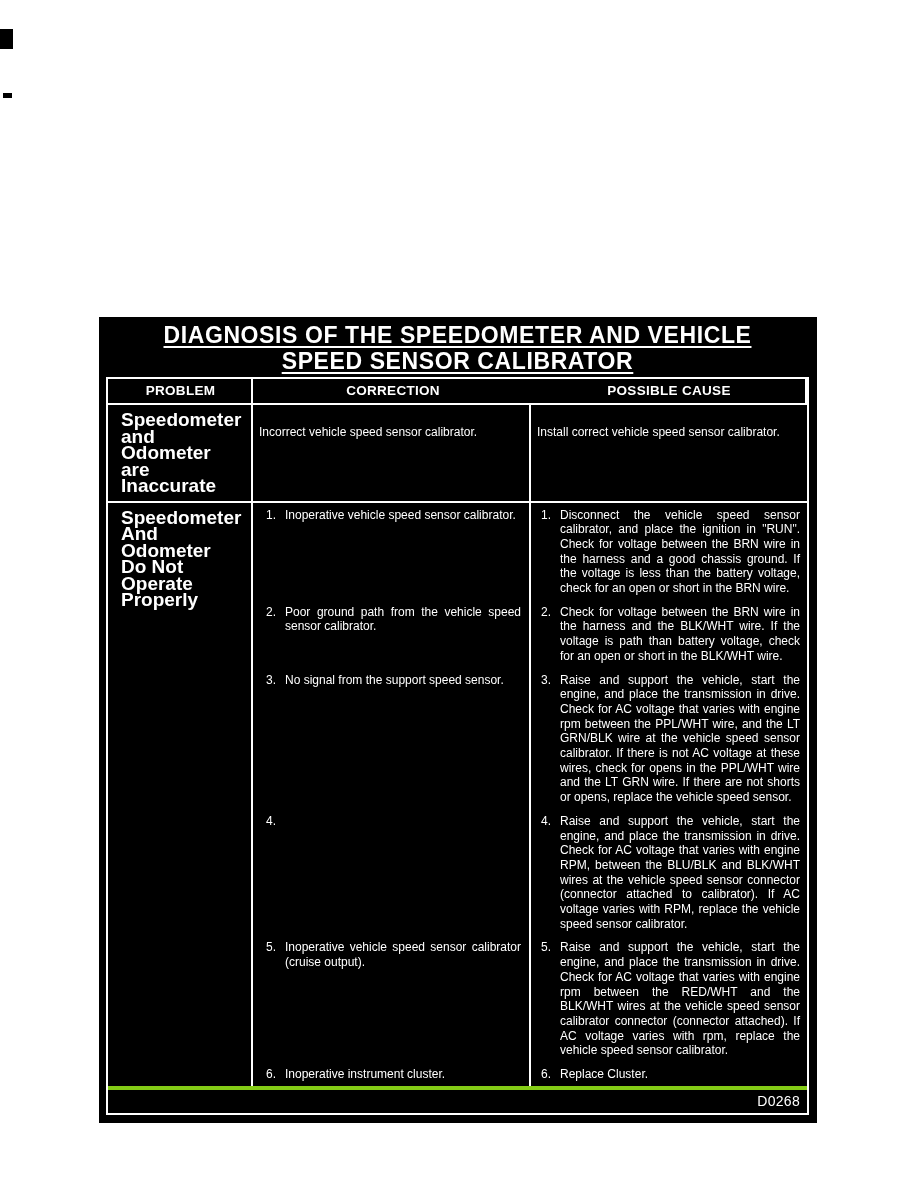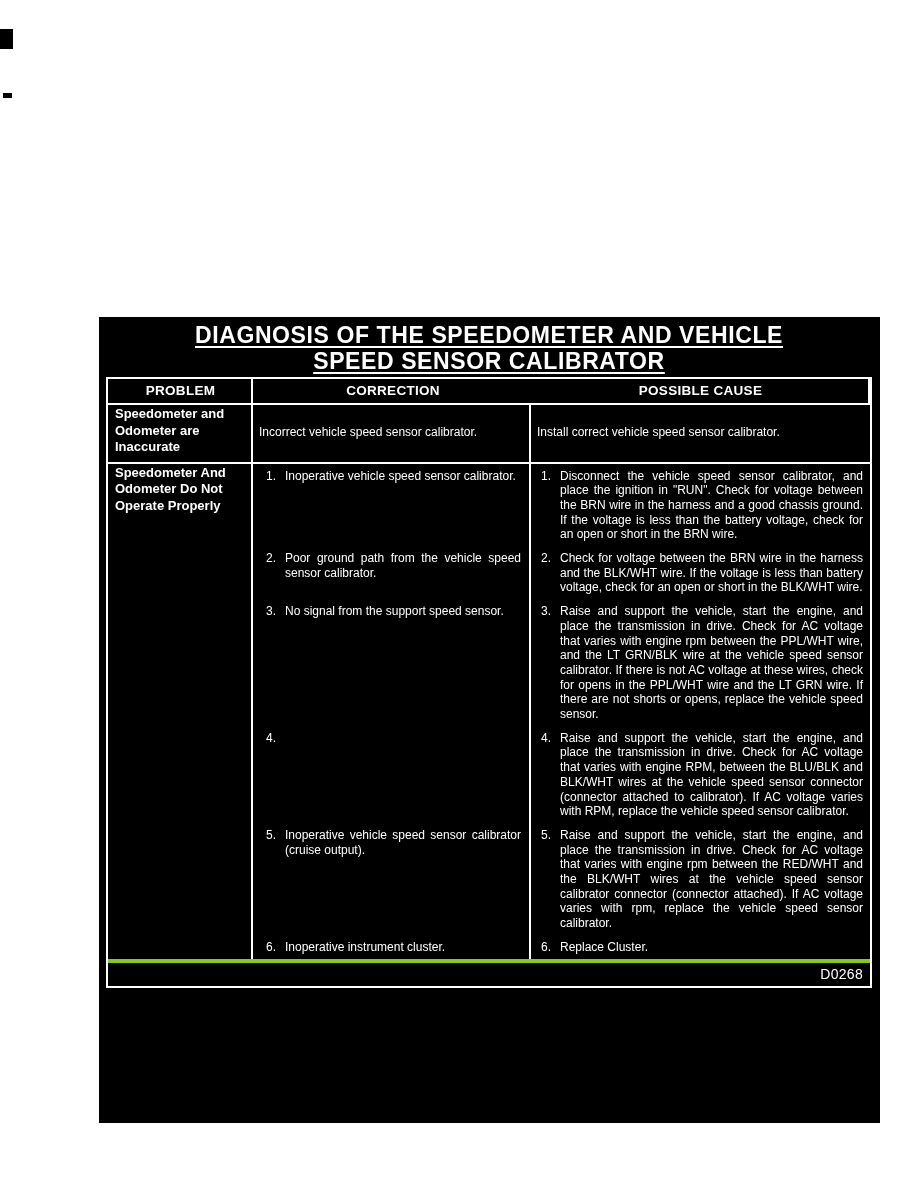--- a/index.html
+++ b/index.html
@@ -8,41 +8,42 @@
     width: 918px; height: 1188px; position: relative;
     font-family: "Liberation Sans", sans-serif;
     overflow: hidden;
   }
   
   .artifact { position: absolute; background: #000; }
   .a1 { left: 0; top: 29px; width: 13px; height: 20px; }
   .a2 { left: 3px; top: 93px; width: 9px; height: 5px; }
 
   .chart {
-    position: absolute; left: 99px; top: 317px; width: 781px; min-height: 806px;
+    position: absolute; left: 99px; top: 317px; width: 718px; min-height: 806px;
     background: #000; color: #fff; padding: 4px 8px 6px 7px;
   }
   .title {
     text-align: center; font-weight: bold; font-size: 23px; line-height: 26px;
     letter-spacing: 0.6px; margin: 1px 0 3px 0;
     text-decoration: underline; text-decoration-thickness: 2px; text-underline-offset: 3px;
   }
   .tbl { border: 2px solid #fff; }
   .grid3 { display: grid; grid-template-columns: 145px 278px 1fr; }
   .hrow { border-bottom: 2px solid #fff; }
   .hcell {
     text-align: center; font-weight: bold; font-size: 13.5px;
     padding: 4px 0 5px 2px; letter-spacing: 0.3px;
   }
   .bdr { border-right: 2px solid #fff; }
 
   .row1 { border-bottom: 2px solid #fff; }
   .probcell {
-    font-weight: bold; font-size: 13px; line-height: 16.5px;
-    padding: 1px 10px 6px 7px;
+    font-weight: bold; font-size: 19px; line-height: 16.5px;
+    padding: 7px 10px 6px 7px;
+    margin-left: 6px;
   }
   .plaincell { font-size: 12px; line-height: 14.7px; padding: 20px 7px 6px 6px; }
   .just { text-align: justify; }
   .row1 .cell { min-height: 55px; }
 
   .row2 { grid-template-rows: repeat(6, auto); border-bottom: 4px solid #84cc16; }
   .row2 .prob { grid-column: 1; grid-row: 1 / span 6; }
   .cause { grid-column: 2; }
   .corr  { grid-column: 3; }
   .gr1{grid-row:1}.gr2{grid-row:2}.gr3{grid-row:3}.gr4{grid-row:4}.gr5{grid-row:5}.gr6{grid-row:6}
@@ -105,21 +106,21 @@
 
       <div class="cause bdr gr2">
         <div class="item">
           <span class="num">2.</span>
           <span class="txt">Poor ground path from the vehicle speed sensor calibrator.</span>
         </div>
       </div>
       <div class="corr gr2">
         <div class="item">
           <span class="num">2.</span>
-          <span class="txt">Check for voltage between the BRN wire in the harness and the BLK/WHT wire. If the voltage is less than battery voltage, check for an open or short in the BLK/WHT wire.</span>
+          <span class="txt">Check for voltage between the BRN wire in the harness and the BLK/WHT wire. If the voltage is path than battery voltage, check for an open or short in the BLK/WHT wire.</span>
         </div>
       </div>
 
       <div class="cause bdr gr3">
         <div class="item">
           <span class="num">3.</span>
           <span class="txt">No signal from the support speed sensor.</span>
         </div>
       </div>
       <div class="corr gr3">

